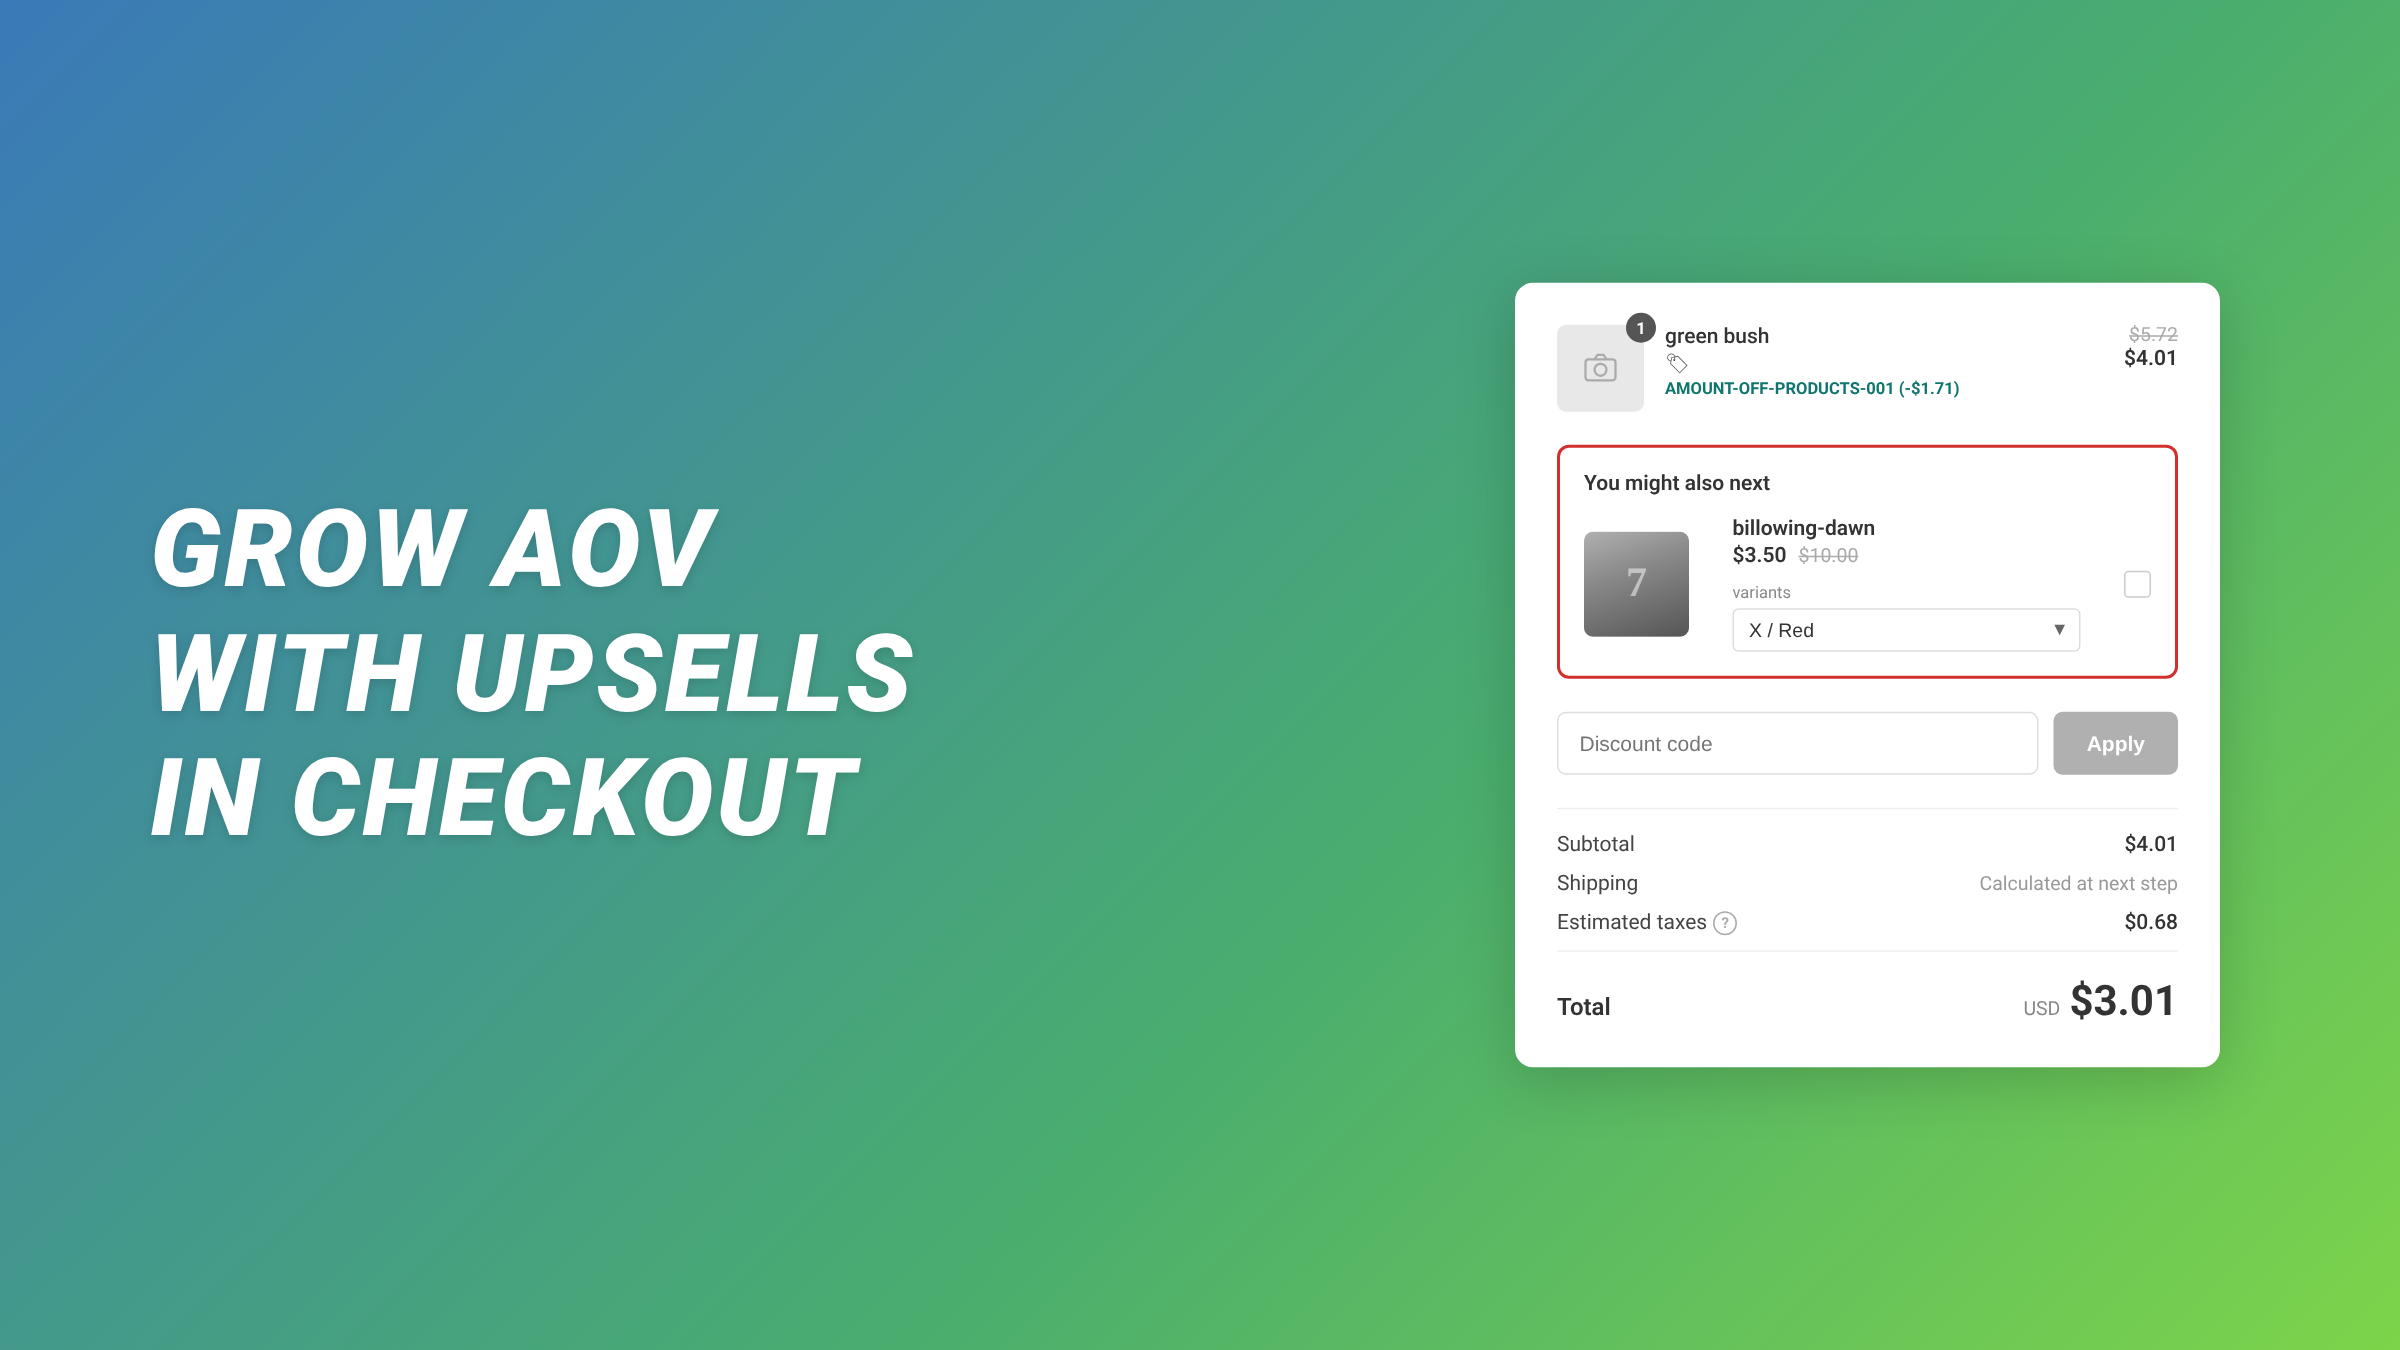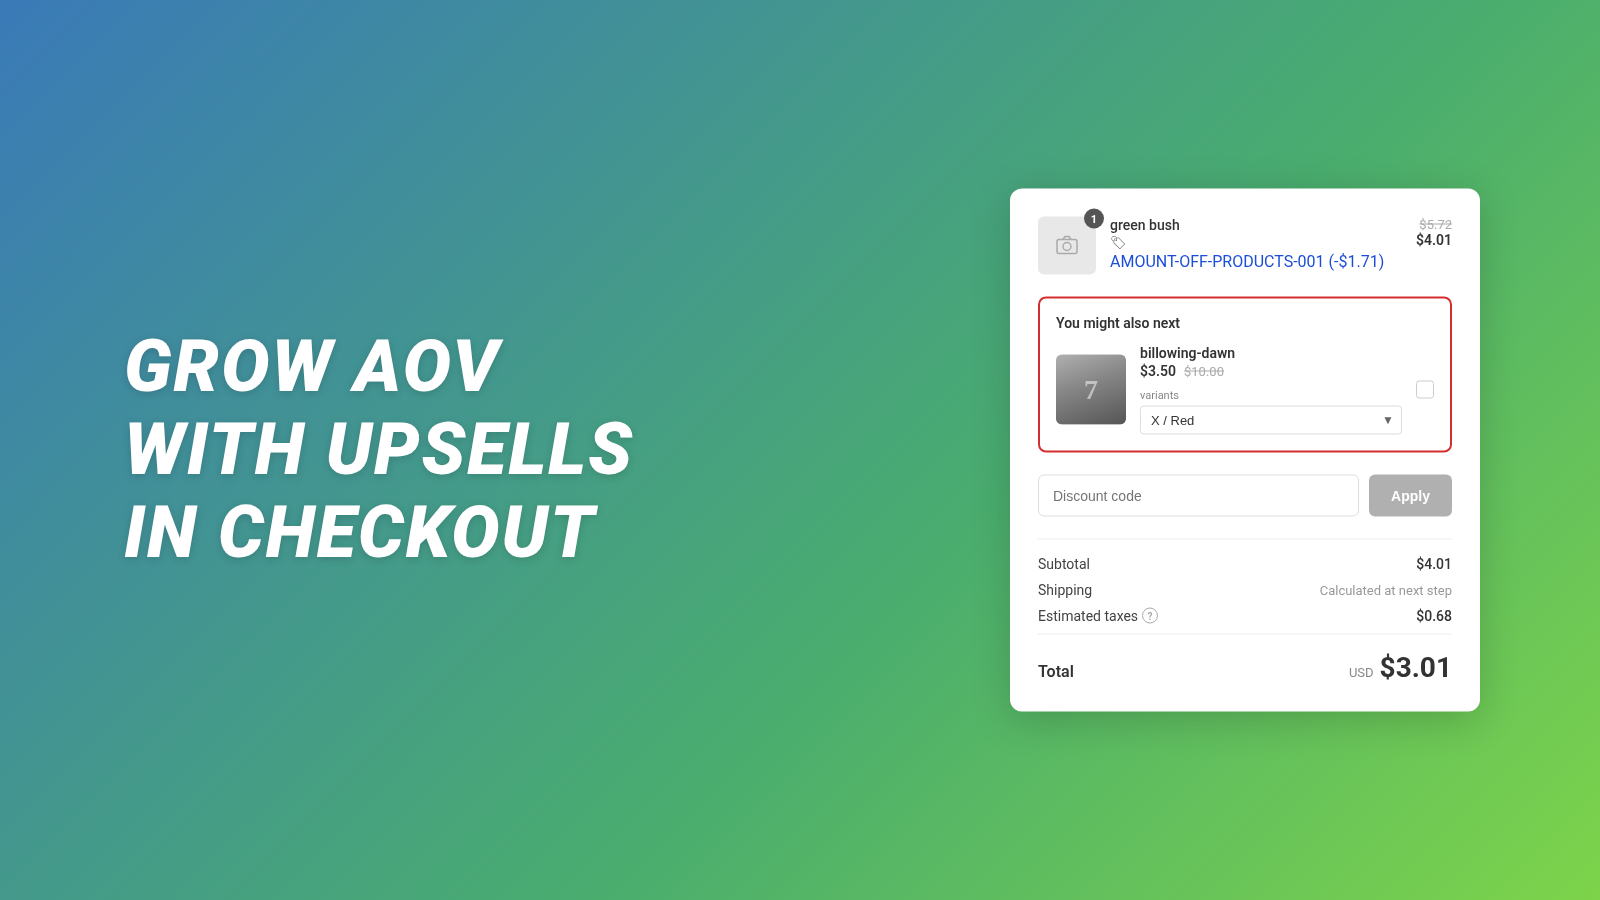--- a/index.html
+++ b/index.html
@@ -25,21 +25,20 @@
       transform: translateY(-50%);
       color: white;
       font-size: 72px;
       font-weight: 900;
       text-transform: uppercase;
       letter-spacing: 2px;
       line-height: 1.15;
       font-style: italic;
       text-shadow: 0 2px 8px rgba(0,0,0,0.15);
       max-width: 580px;
-      margin-left: 24px;
     }
 
     .checkout-panel {
       position: absolute;
       right: 120px;
       top: 50%;
       transform: translateY(-50%);
       width: 470px;
       background: #fff;
       border-radius: 12px;
@@ -104,22 +103,23 @@
       margin-bottom: 2px;
     }
 
     .cart-item-tag {
       font-size: 13px;
       color: #555;
       margin-bottom: 2px;
     }
 
     .cart-item-discount {
-      font-size: 16px;
-      color: #1d4ed8;
+      font-size: 11px;
+      color: #0f766e;
+      font-weight: bold;
     }
 
     .cart-item-pricing {
       text-align: right;
       flex-shrink: 0;
     }
 
     .cart-item-original {
       font-size: 13px;
       color: #aaa;
@@ -143,21 +143,21 @@
     .upsell-title {
       font-size: 14px;
       font-weight: 600;
       color: #333;
       margin-bottom: 14px;
     }
 
     .upsell-item {
       display: flex;
       align-items: center;
-      gap: 14px;
+      gap: 29px;
     }
 
     .upsell-item-image {
       width: 70px;
       height: 70px;
       border-radius: 6px;
       overflow: hidden;
       flex-shrink: 0;
       background: #ccc;
       position: relative;

